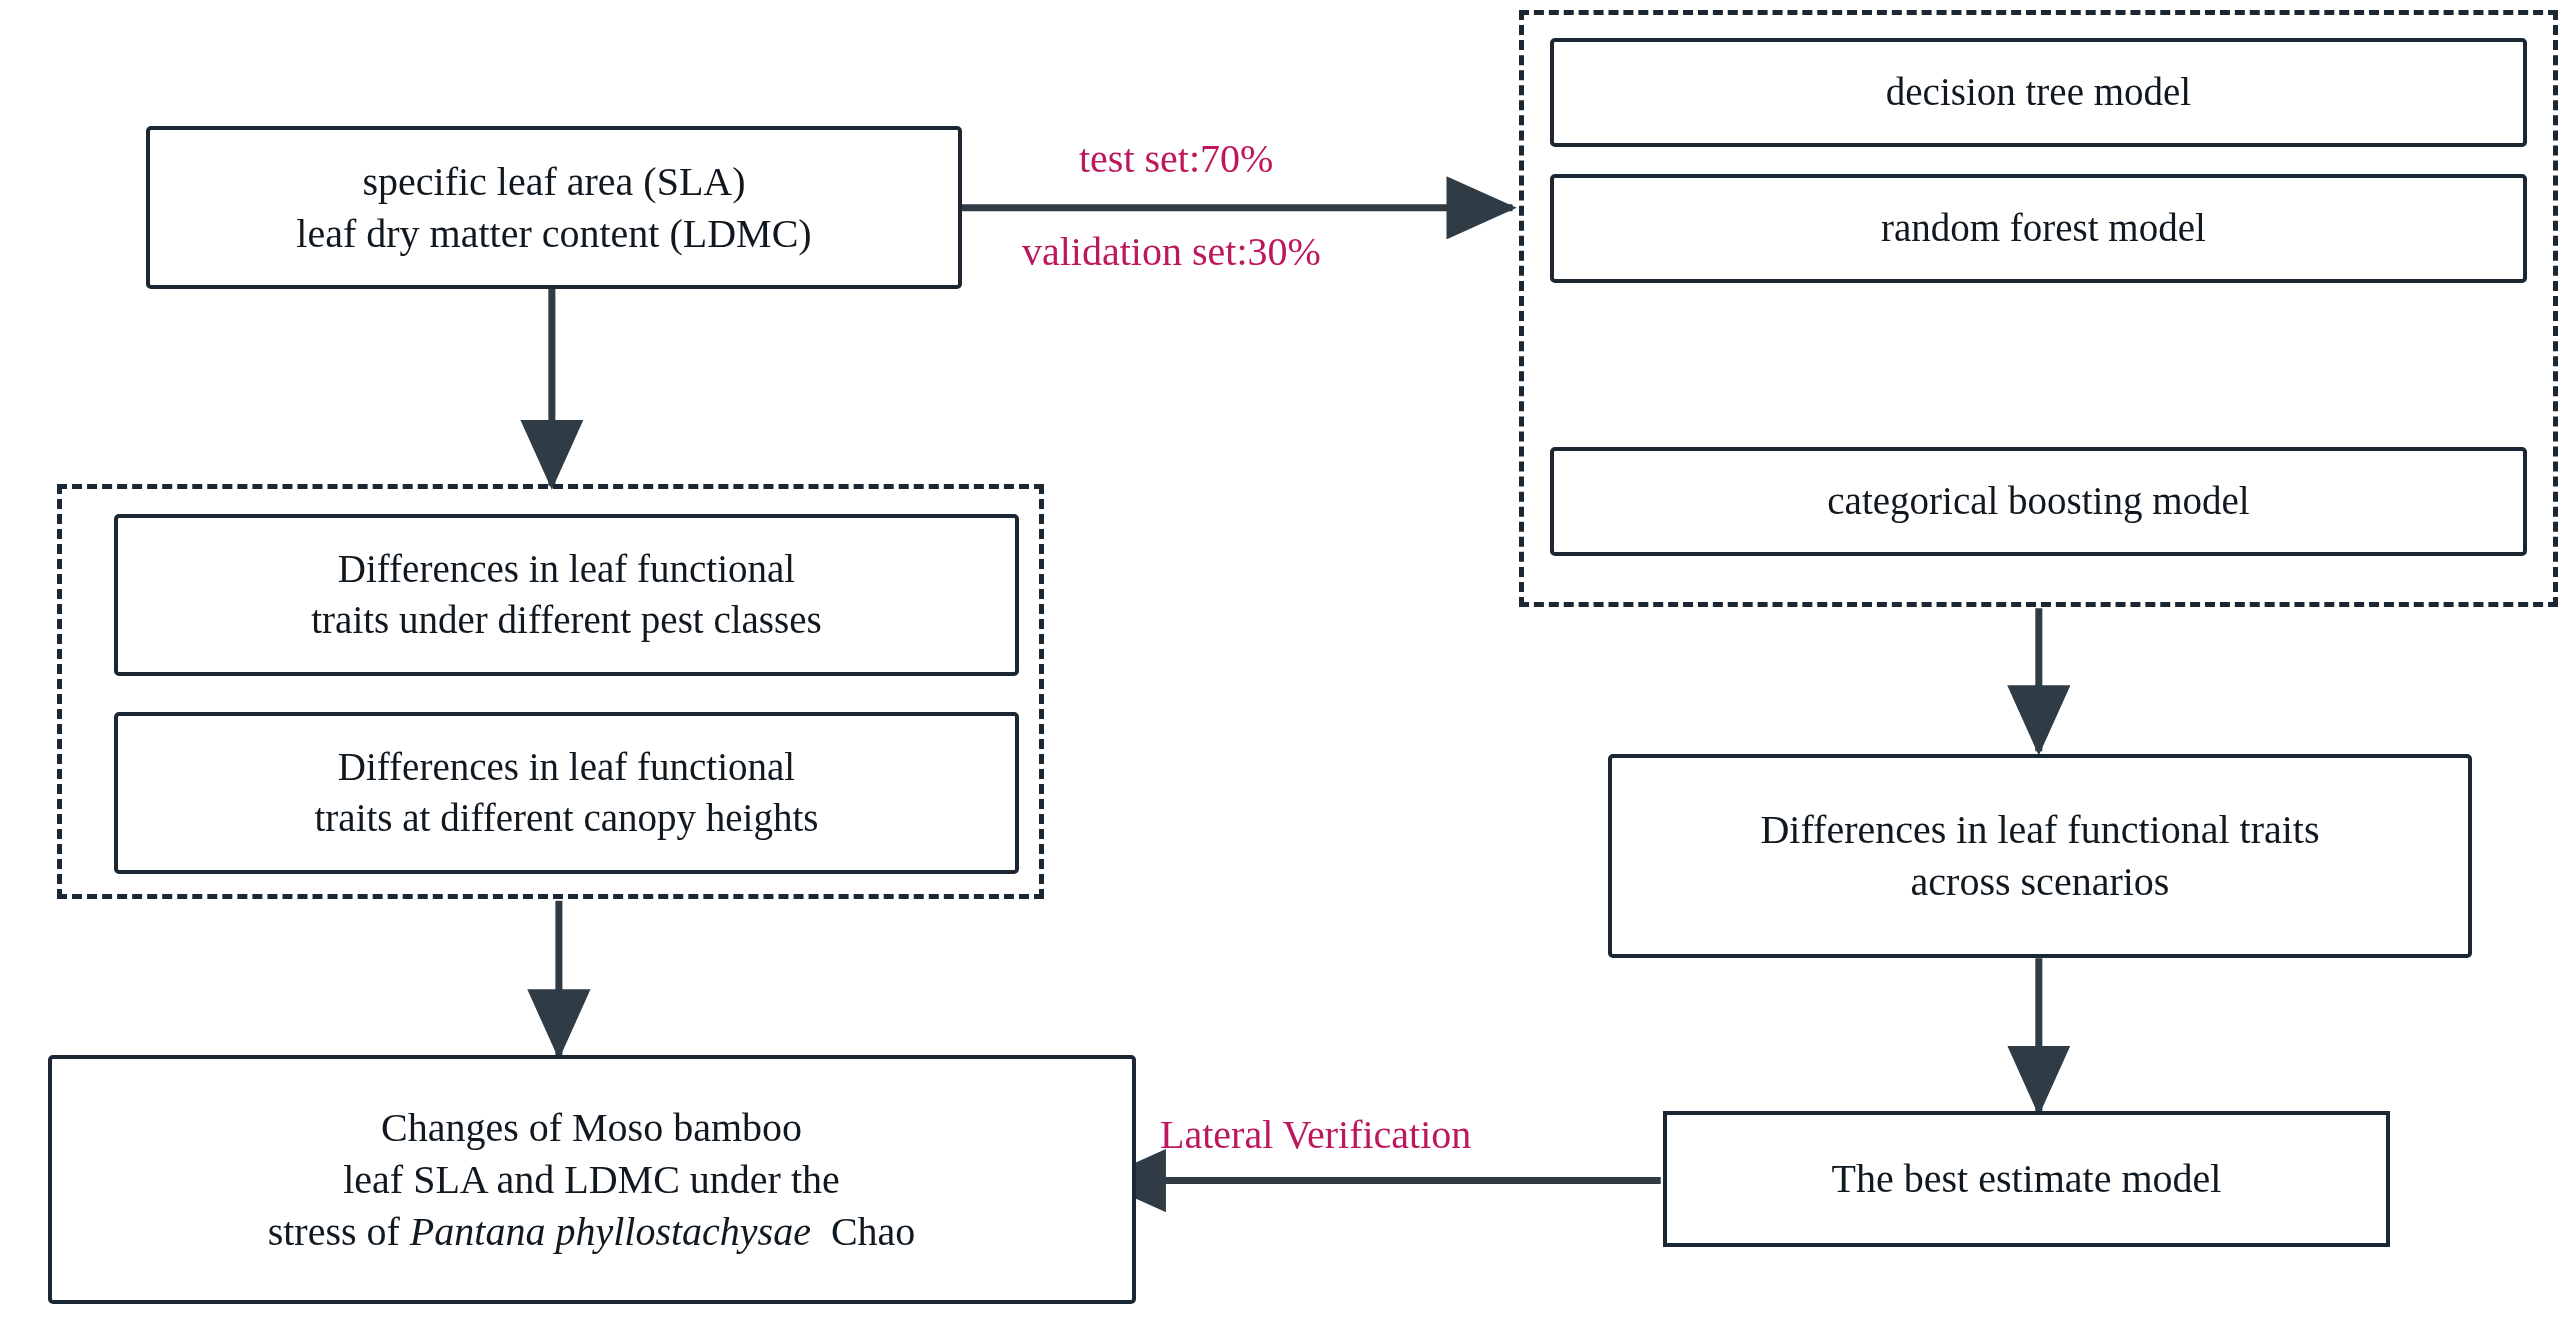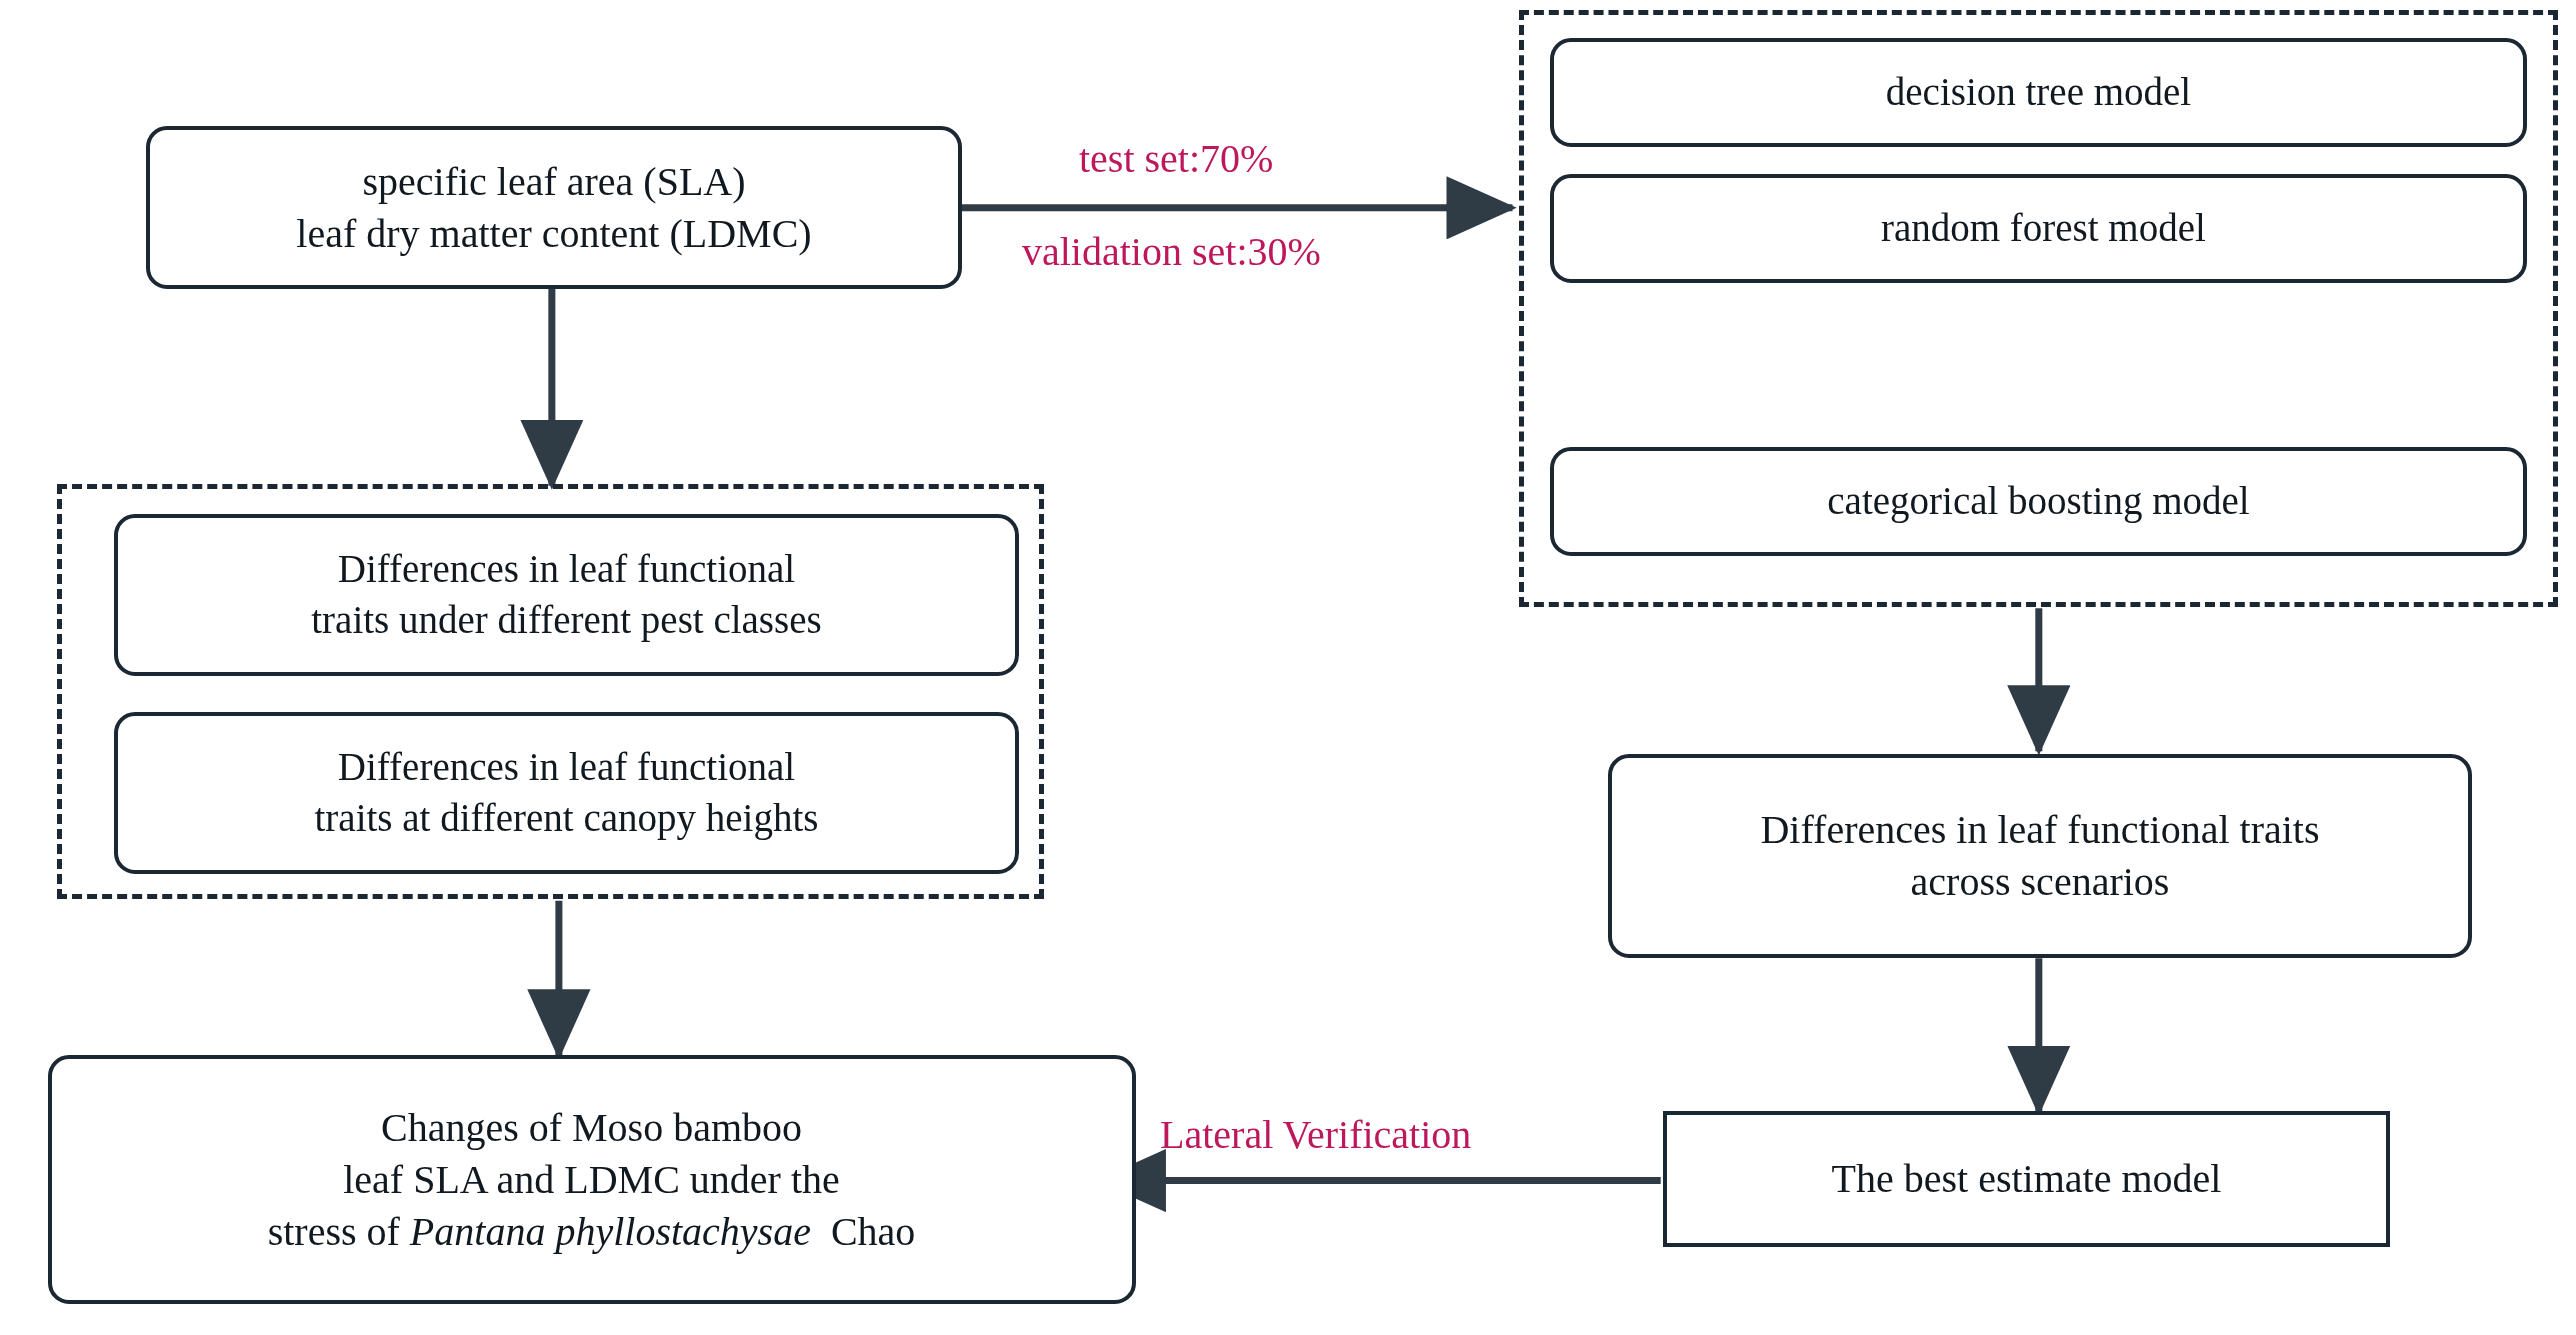--- a/index.html
+++ b/index.html
@@ -21,21 +21,21 @@
     background: #ffffff;
     border: 4.5px solid #1b2733;
     display: flex;
     align-items: center;
     justify-content: center;
     text-align: center;
     color: #101820;
     line-height: 1.30;
     padding: 3.8px 10.2px;
   }
-  .rounded { border-radius: 21px; }
+  .rounded { border-radius: 5px; }
   .sharp   { border-radius: 0; }
 
   .dashbox {
     position: absolute;
     box-sizing: border-box;
     border: 5.1px dashed #1b2733;
     background: transparent;
   }
 
   .edge-label {

